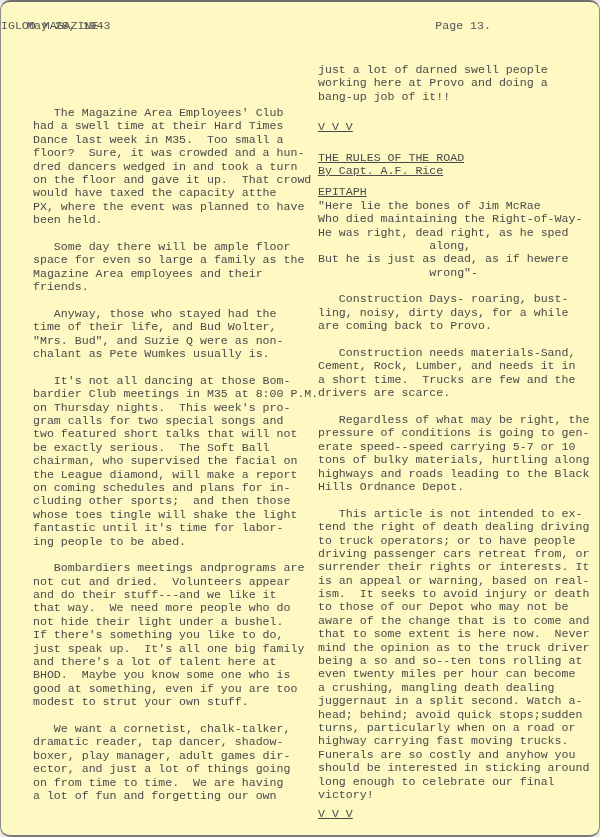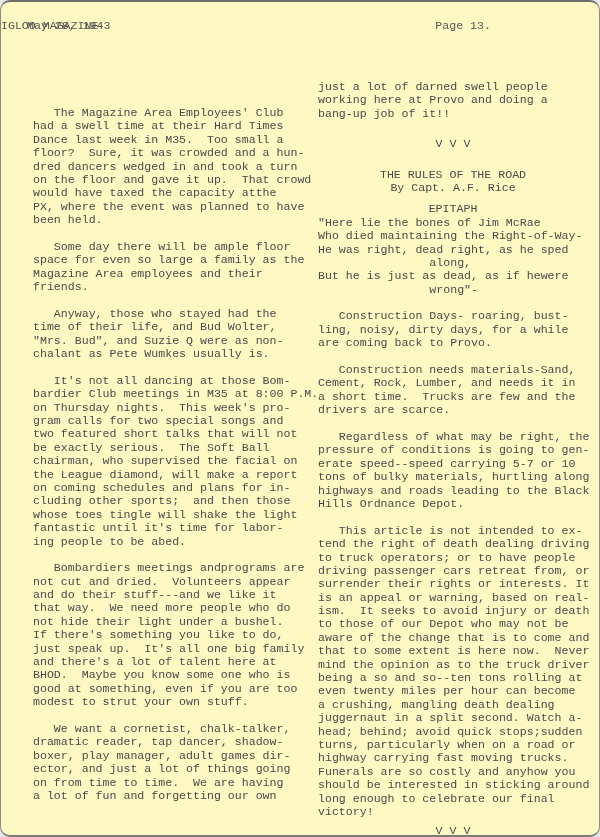--- a/index.html
+++ b/index.html
@@ -22,24 +22,24 @@
     font-size: 11.6px;
     line-height: 13.4px;
     border-radius: 10px;
   }
   .hdr { position: absolute; top: 17px; font-size: 11.6px; color: #555; }
   .hdr.date { left: 26px; }
   .hdr.title { left: 0; right: 0; text-align: left; }
   .hdr.pg { right: 108px; }
   .col { position: absolute; white-space: pre; }
   .col.left { left: 32px; top: 37px; width: 270px; }
-  .col.right { left: 317px; top: 78px; width: 270px; }
+  .col.right { left: 317px; top: 61px; width: 270px; }
   .line { display: block; height: 13.4px; }
   .gap { display: block; height: 13.4px; }
-  .center { text-align: center; }
+  .center { text-align: left; text-decoration: underline; }
 </style>
 </head>
 <body>
 
 <div class="page">
   <div class="hdr date">May 28, 1943</div>
   <div class="hdr title">IGLOO MAGAZINE</div>
   <div class="hdr pg">Page 13.</div>
 
   <div class="col left" id="leftcol">

